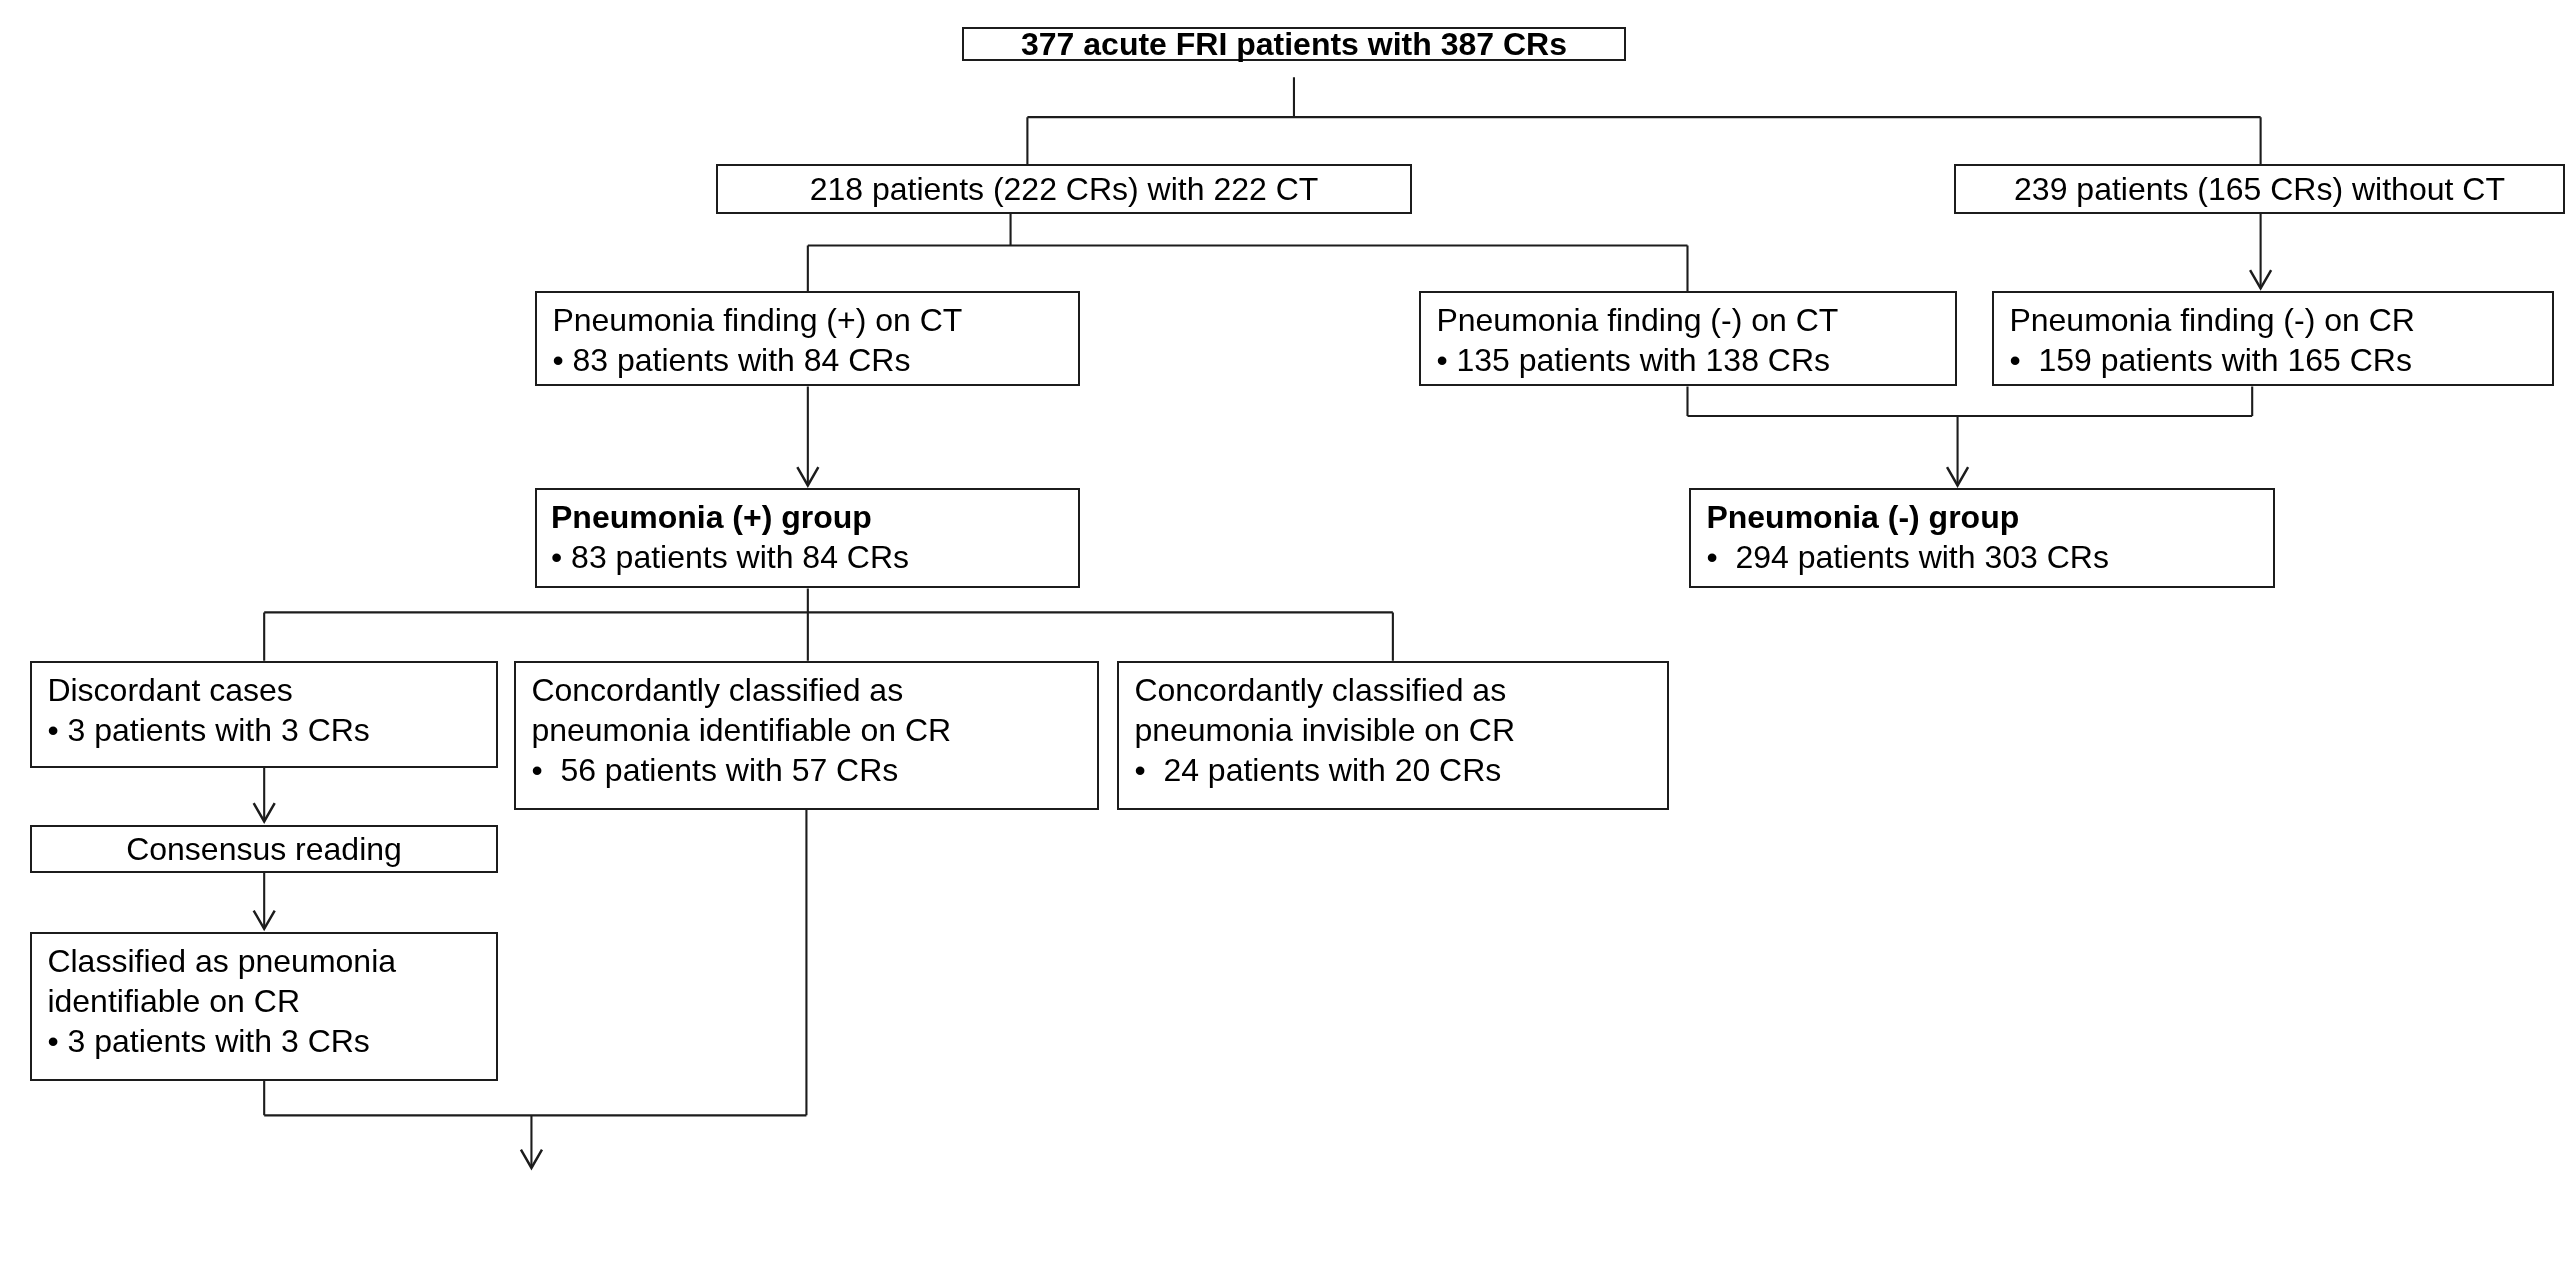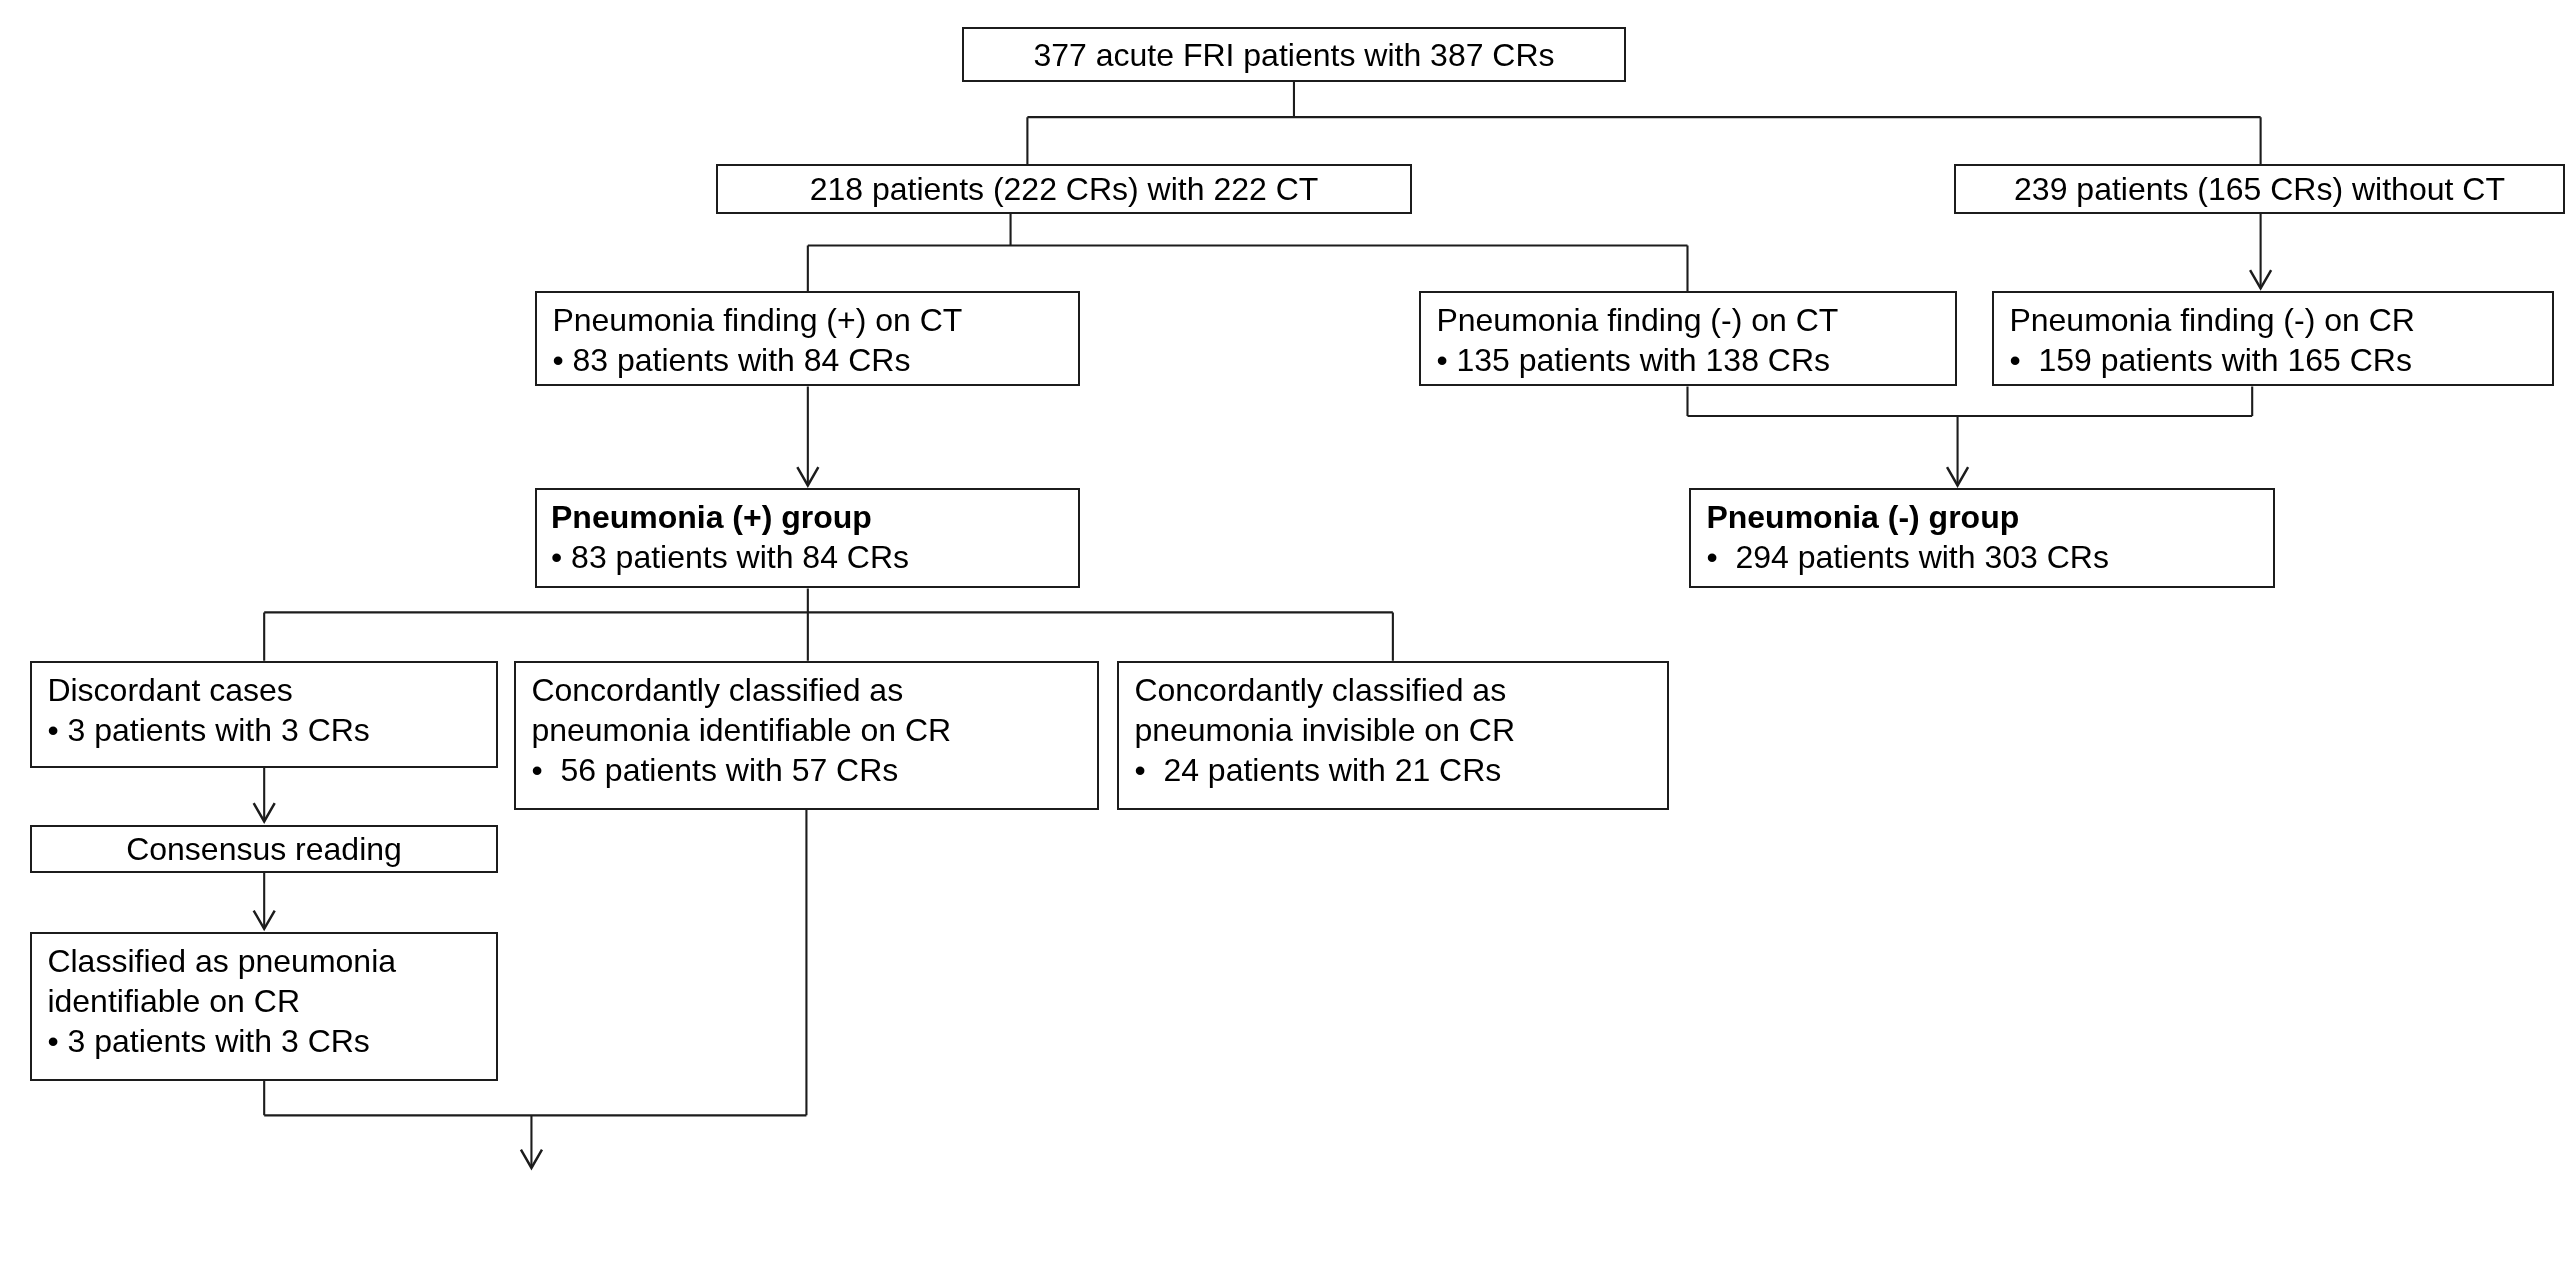--- a/index.html
+++ b/index.html
@@ -55,21 +55,21 @@
 
       <path d="M376 1094 V1171" marker-end="url(#ah)"></path>
 
       <path d="M376 1244 V1324" marker-end="url(#ah)"></path>
 
       <path d="M376 1540 V1590 M1149 1154 V1590 M376 1590 H1149"></path>
       <path d="M757 1590 V1665" marker-end="url(#ah)"></path>
     </g>
   </svg>
 
-  <div class="box center" style="left:962px;top:27px;width:664px;height:55px;">
+  <div class="box center" style="left:962px;top:27px;width:664px;height:34px;font-weight:bold;">
     <span class="line">377 acute FRI patients with 387 CRs</span>
   </div>
 
   <div class="box center" style="left:716px;top:164px;width:696px;height:50px;">
     <span class="line">218 patients (222 CRs) with 222 CT</span>
   </div>
   <div class="box center" style="left:1954px;top:164px;width:611px;height:50px;">
     <span class="line">239 patients (165 CRs) without CT</span>
   </div>
 
@@ -100,21 +100,21 @@
     <div class="line">• 3 patients with 3 CRs</div>
   </div>
   <div class="box" style="left:514px;top:661px;width:585px;height:149px;">
     <div class="line">Concordantly classified as</div>
     <div class="line">pneumonia identifiable on CR</div>
     <div class="line">•  56 patients with 57 CRs</div>
   </div>
   <div class="box" style="left:1117px;top:661px;width:552px;height:149px;">
     <div class="line">Concordantly classified as</div>
     <div class="line">pneumonia invisible on CR</div>
-    <div class="line">•  24 patients with 21 CRs</div>
+    <div class="line">•  24 patients with 20 CRs</div>
   </div>
 
   <div class="box center" style="left:30px;top:825px;width:468px;height:48px;">
     <span class="line">Consensus reading</span>
   </div>
   <div class="box" style="left:30px;top:932px;width:468px;height:149px;">
     <div class="line">Classified as pneumonia</div>
     <div class="line">identifiable on CR</div>
     <div class="line">• 3 patients with 3 CRs</div>
   </div>

